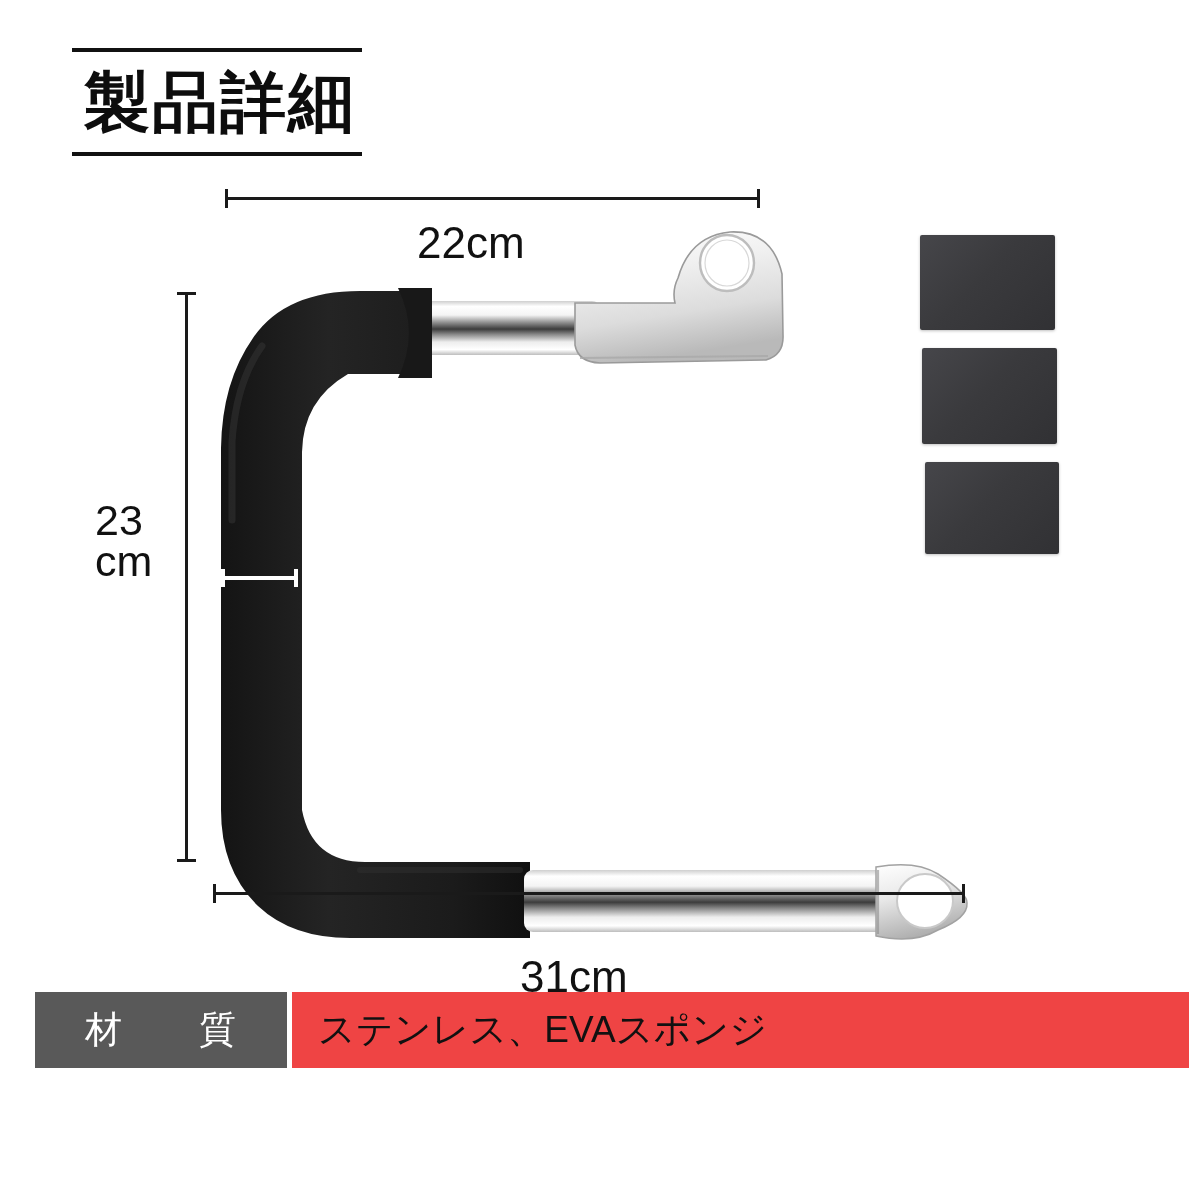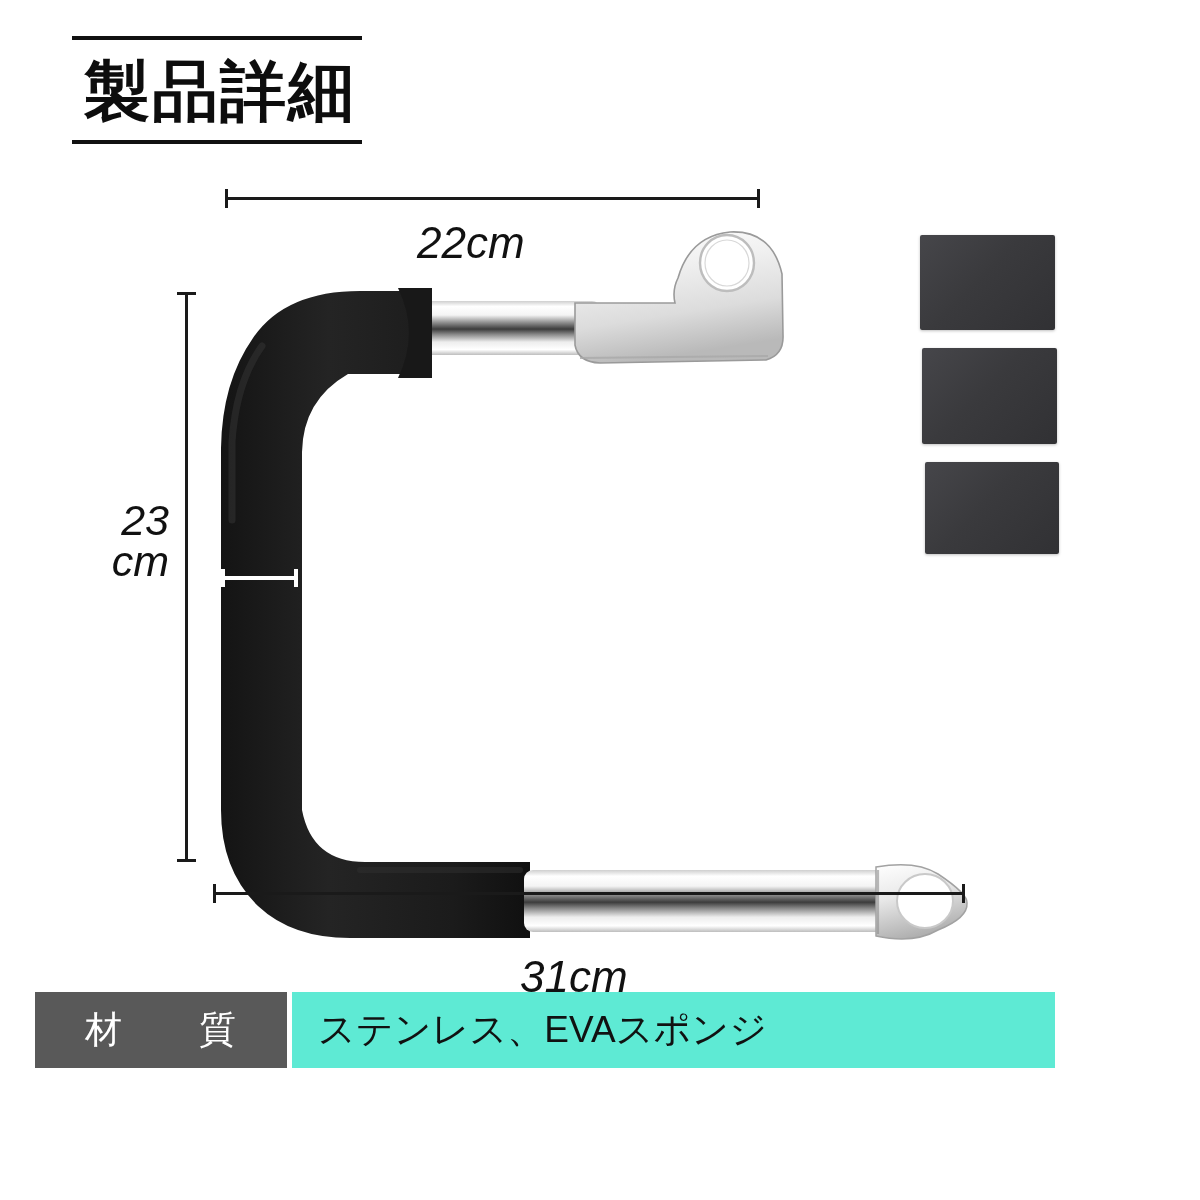--- a/index.html
+++ b/index.html
@@ -13,22 +13,23 @@
     font-family: "Liberation Sans", "DejaVu Sans", sans-serif;
     color: #111111;
     overflow: hidden;
     position: relative;
   }
 
   
   #title-block {
     position: absolute;
     left: 72px;
-    top: 36px;
+    top: 48px;
     width: 290px;
+    font-family: Liberation Serif, serif;
   }
   .rule {
     width: 290px;
     height: 4px;
     background: #111111;
   }
   #page-title {
     font-size: 66px;
     font-weight: 700;
     letter-spacing: 2px;
@@ -38,21 +39,20 @@
     white-space: nowrap;
   }
 
   
   #product-area {
     position: absolute;
     left: 0;
     top: 170px;
     width: 1200px;
     height: 800px;
-    font-style: italic;
   }
 
   
   .dim-line-h {
     position: absolute;
     height: 3px;
     background: #1a1a1a;
   }
   .dim-line-h::before,
   .dim-line-h::after {
@@ -85,21 +85,21 @@
 
   .dim-label {
     position: absolute;
     font-size: 44px;
     font-weight: 400;
     color: #111111;
     white-space: nowrap;
     letter-spacing: 0px;
   }
   .dim-label.stacked {
-    text-align: right;
+    text-align: left;
     line-height: 0.96;
     font-size: 43px;
   }
 
   
   .dim-line-h.white {
     background: #ffffff;
     height: 4px;
   }
   .dim-line-h.white::before,
@@ -125,21 +125,21 @@
     background: linear-gradient(135deg, #46464a 0%, #3a3a3d 45%, #313134 100%);
     border-radius: 2px;
     box-shadow: 0 1px 3px rgba(0,0,0,0.25);
   }
 
   
   #spec-table {
     position: absolute;
     left: 35px;
     top: 992px;
-    width: 1020px;
+    width: 1154px;
   }
   .spec-row {
     display: flex;
     height: 76px;
     margin-bottom: 6px;
   }
   .spec-label {
     width: 252px;
     background: #595959;
     color: #ffffff;
@@ -147,21 +147,21 @@
     font-weight: 400;
     display: flex;
     align-items: center;
     justify-content: center;
     letter-spacing: 1px;
     box-sizing: border-box;
     padding: 0 14px;
   }
   .spec-value {
     flex: 1;
-    background: #5eead4;
+    background: #ef4444;
     color: #111111;
     font-size: 37px;
     font-weight: 400;
     display: flex;
     align-items: center;
     padding-left: 26px;
     margin-left: 5px;
     box-sizing: border-box;
   }
 </style>

